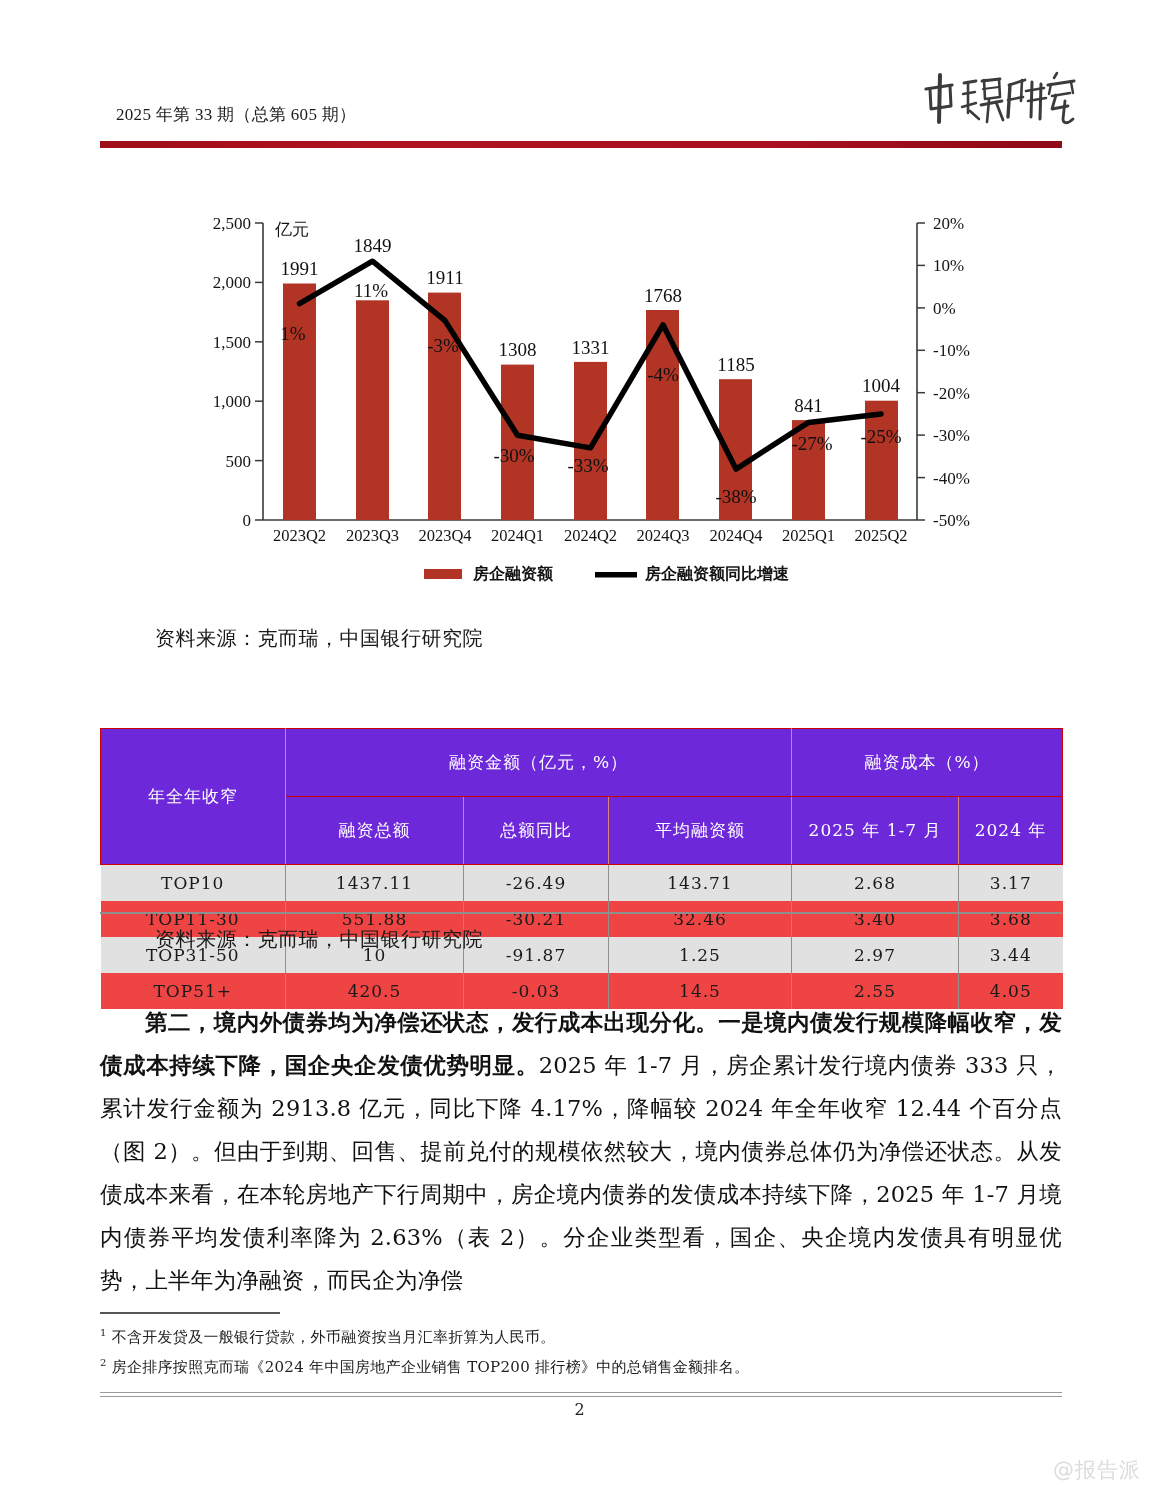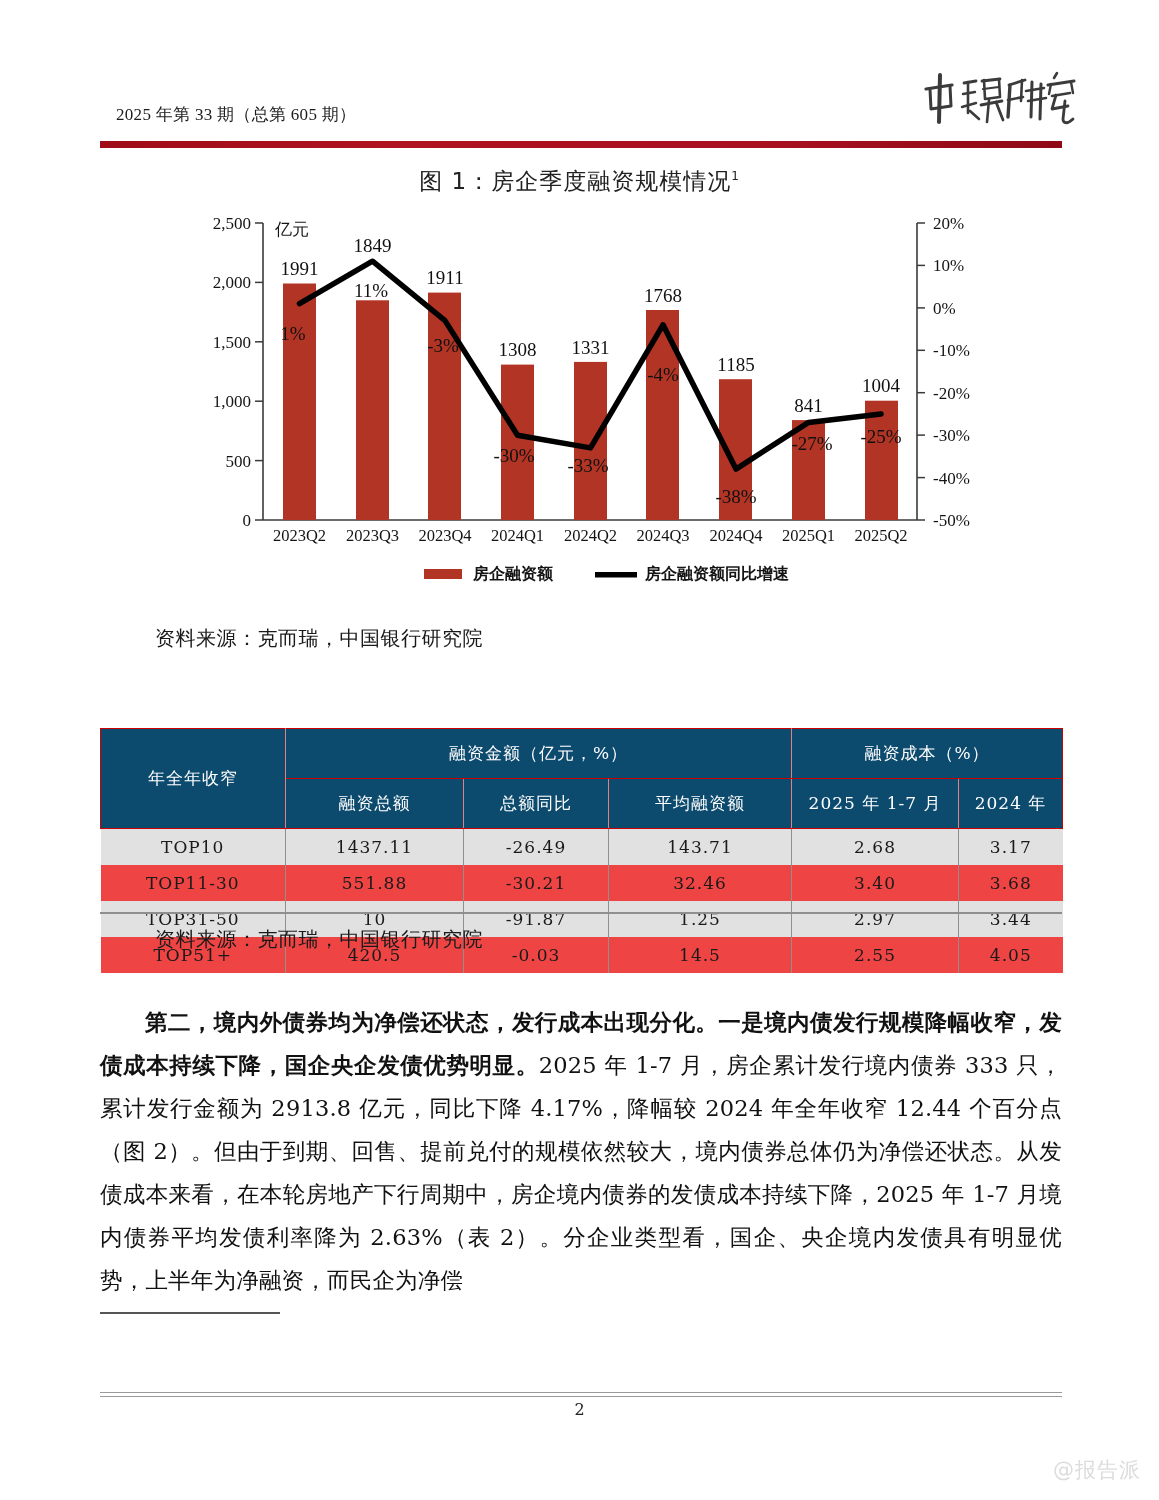--- a/index.html
+++ b/index.html
@@ -117,27 +117,27 @@
     border-collapse: collapse;
     table-layout: fixed;
     font-family: "DejaVu Serif", "Liberation Serif", serif;
   }
   #data-table th, #data-table td {
     text-align: center;
     vertical-align: middle;
     font-weight: normal;
   }
   #data-table thead th {
-    background: #0c4a6e;
+    background: #6d28d9;
     color: #ffffff;
     font-size: 17px;
     letter-spacing: 1px;
     border: 1px solid #CC0000;
     border-right-color: #e58080;
-    padding: 13px 2px;
+    padding: 22px 2px;
   }
   #data-table thead th.last-col { border-right-color: #CC0000; }
   #data-table thead th.rank-head {
     border-right-color: #e58080;
   }
   #data-table tbody td {
     font-size: 17px;
     color: #1a1a1a;
     padding: 8px 2px;
     letter-spacing: 1px;
@@ -306,23 +306,20 @@
           <path d="M153 15 L155 26" stroke-width="2.4"></path>
           <path d="M134 29 L152 26" stroke-width="2.6"></path>
           <path d="M138 28 L134 42 L150 39" stroke-width="2.8"></path>
           <path d="M147 34 L145 52 C145 57 150 57 155 52" stroke-width="2.8"></path>
         </g>
       </svg>
     </div>
   </div>
   <div id="header-rule"></div>
 
-  <div id="figure-title">
-    <span>图 1：房企季度融资规模情况</span><sup>1</sup>
-  </div>
 
   <div id="chart-wrap">
     <svg id="chart-svg" width="790" height="380" viewBox="0 0 790 380" xmlns="http://www.w3.org/2000/svg">
 
       <g id="axis-group">
         <line x1="68" y1="8" x2="68" y2="305" stroke="#3a3a3a" stroke-width="1.6"></line>
         <line x1="68" y1="305" x2="722" y2="305" stroke="#3a3a3a" stroke-width="1.6"></line>
         <line x1="722" y1="8" x2="722" y2="305" stroke="#3a3a3a" stroke-width="1.6"></line>
 
         <g stroke="#3a3a3a" stroke-width="1.5">
@@ -489,20 +486,22 @@
     </tbody>
   </table>
   <div id="table-bottom-rule"></div>
 
   <div id="source-2" class="source-line">资料来源：克而瑞，中国银行研究院</div>
 
   <p id="body-paragraph"><b>第二，境内外债券均为净偿还状态，发行成本出现分化。一是境内债发行规模降幅收窄，发债成本持续下降，国企央企发债优势明显。</b><span>2025 年 1-7 月，房企累计发行境内债券 333 只，累计发行金额为 2913.8 亿元，同比下降 4.17%，降幅较 2024 年全年收窄 12.44 个百分点（图 2）。但由于到期、回售、提前兑付的规模依然较大，境内债券总体仍为净偿还状态。从发债成本来看，在本轮房地产下行周期中，房企境内债券的发债成本持续下降，2025 年 1-7 月境内债券平均发债利率降为 2.63%（表 2）。分企业类型看，国企、央企境内发债具有明显优势，上半年为净融资，而民企为净偿</span></p>
 
   <div id="footnote-rule"></div>
   <div id="footnotes">
+    <div class="fn"><sup>1</sup><span>不含开发贷及一般银行贷款，外币融资按当月汇率折算为人民币。</span></div>
+    <div class="fn"><sup>2</sup><span>房企排序按照克而瑞《2024 年中国房地产企业销售 TOP200 排行榜》中的总销售金额排名。</span></div>
   </div>
 
   <div id="footer-rule"></div>
   <div id="page-number">2</div>
 
   <div id="watermark">@报告派</div>
 
 </div>
 
 </body></html>

